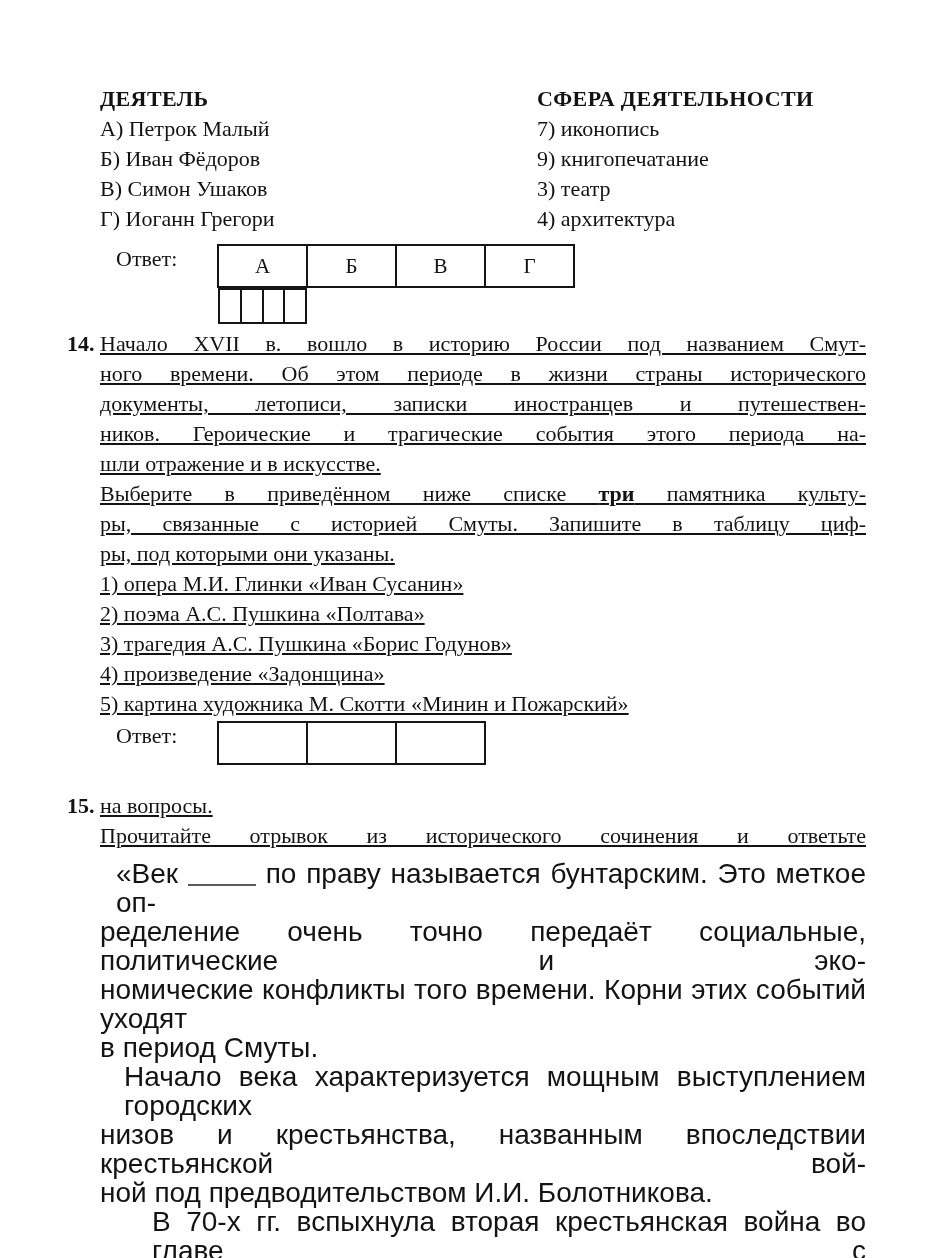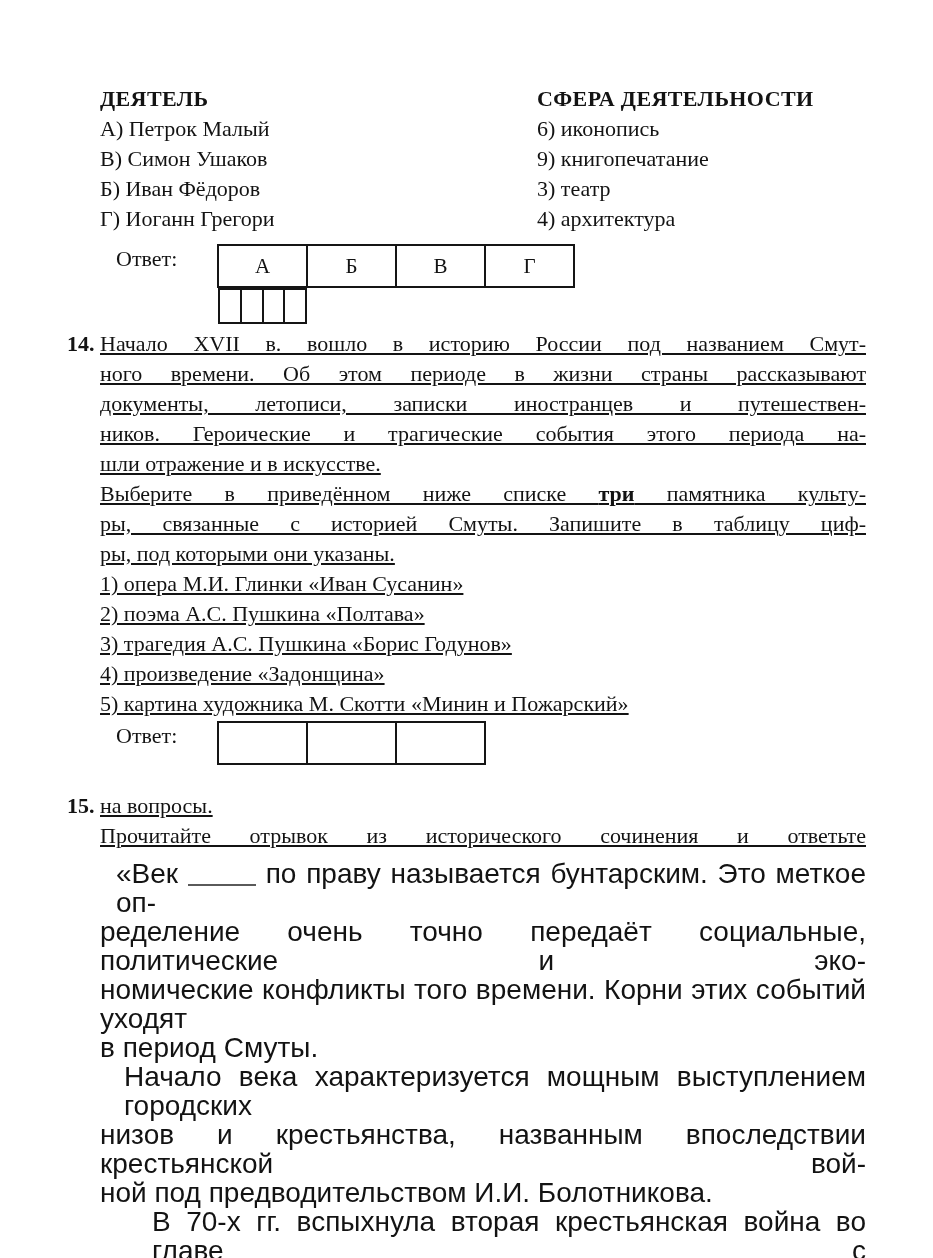--- a/index.html
+++ b/index.html
@@ -72,27 +72,27 @@
 </style>
 </head>
 <body>
 
 <div class="page">
 
   <section class="matching">
     <div class="m-col-left">
       <div class="col-header">ДЕЯТЕЛЬ</div>
       <div class="m-row">А) Петрок Малый</div>
+      <div class="m-row">Б) Иван Фёдоров</div>
       <div class="m-row">В) Симон Ушаков</div>
-      <div class="m-row">Б) Иван Фёдоров</div>
       <div class="m-row">Г) Иоганн Грегори</div>
     </div>
     <div class="m-col-right">
       <div class="col-header">СФЕРА ДЕЯТЕЛЬНОСТИ</div>
-      <div class="m-row">6) иконопись</div>
+      <div class="m-row">7) иконопись</div>
       <div class="m-row">9) книгопечатание</div>
       <div class="m-row">3) театр</div>
       <div class="m-row">4) архитектура</div>
     </div>
   </section>
 
   <div class="answer-row first">
     <span class="answer-label">Ответ:</span>
     <table class="grid four">
       <tbody>
@@ -108,21 +108,21 @@
           <td></td>
           <td></td>
         </tr>
       </tbody>
     </table>
   </div>
 
   <section class="question q14">
     <span class="qnum">14.</span>
     <div class="line j">Начало XVII в. вошло в историю России под названием Смут-</div>
-    <div class="line j">ного времени. Об этом периоде в жизни страны рассказывают</div>
+    <div class="line j">ного времени. Об этом периоде в жизни страны исторического</div>
     <div class="line j">документы, летописи, записки иностранцев и путешествен-</div>
     <div class="line j">ников. Героические и трагические события этого периода на-</div>
     <div class="line">шли отражение и в искусстве.</div>
     <div class="line j"><span>Выберите в приведённом ниже списке </span><span class="bold">три</span><span> памятника культу-</span></div>
     <div class="line j">ры, связанные с историей Смуты. Запишите в таблицу циф-</div>
     <div class="line">ры, под которыми они указаны.</div>
 
     <div class="options">
       <div class="line">1) опера М.И. Глинки «Иван Сусанин»</div>
       <div class="line">2) поэма А.С. Пушкина «Полтава»</div>

